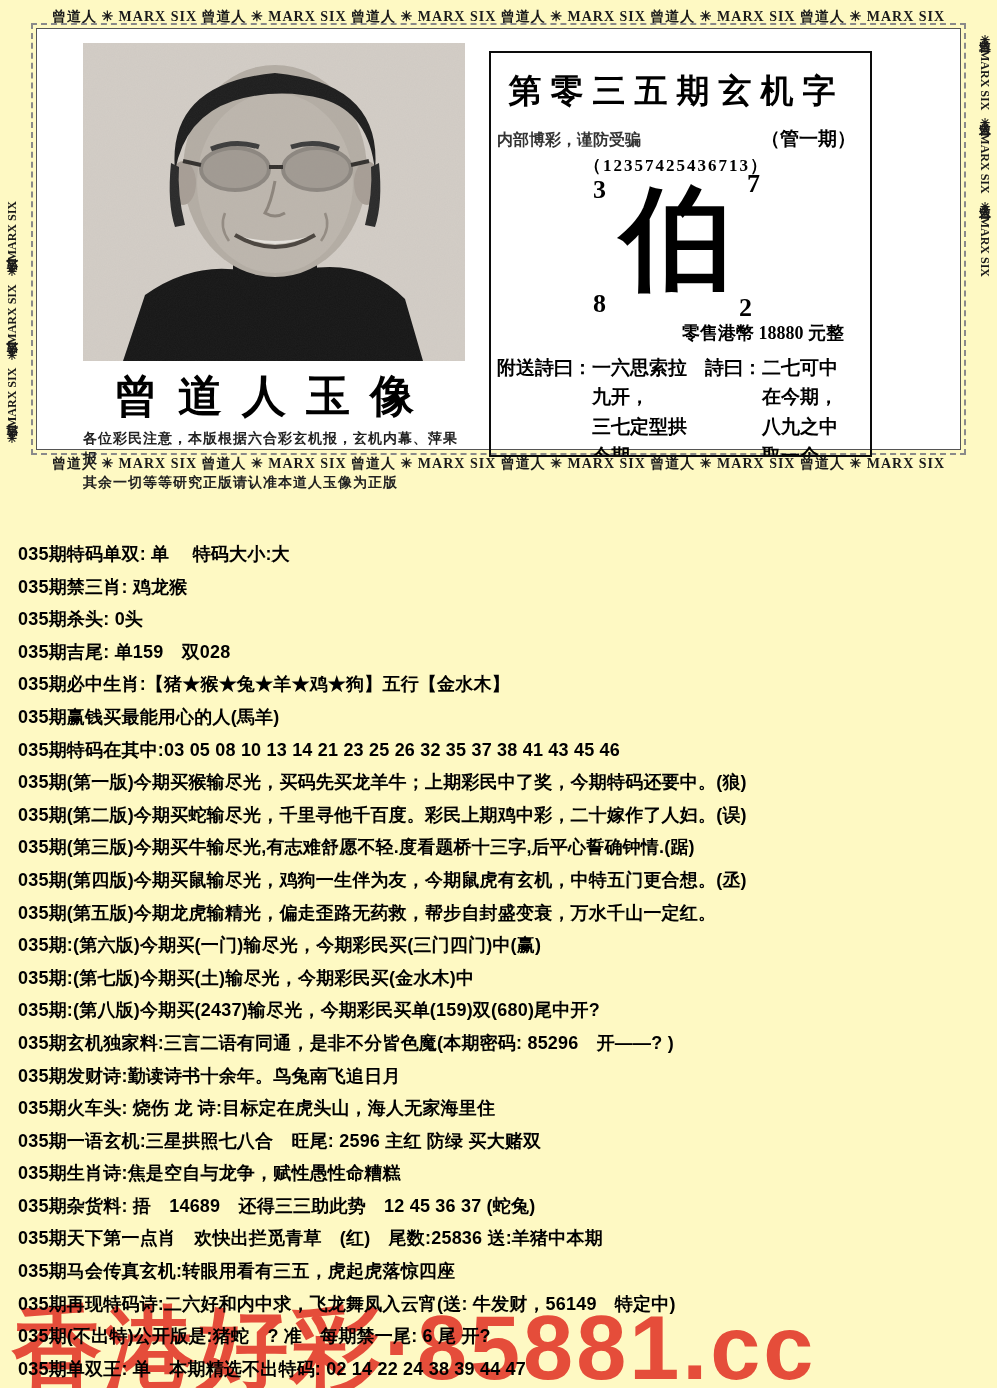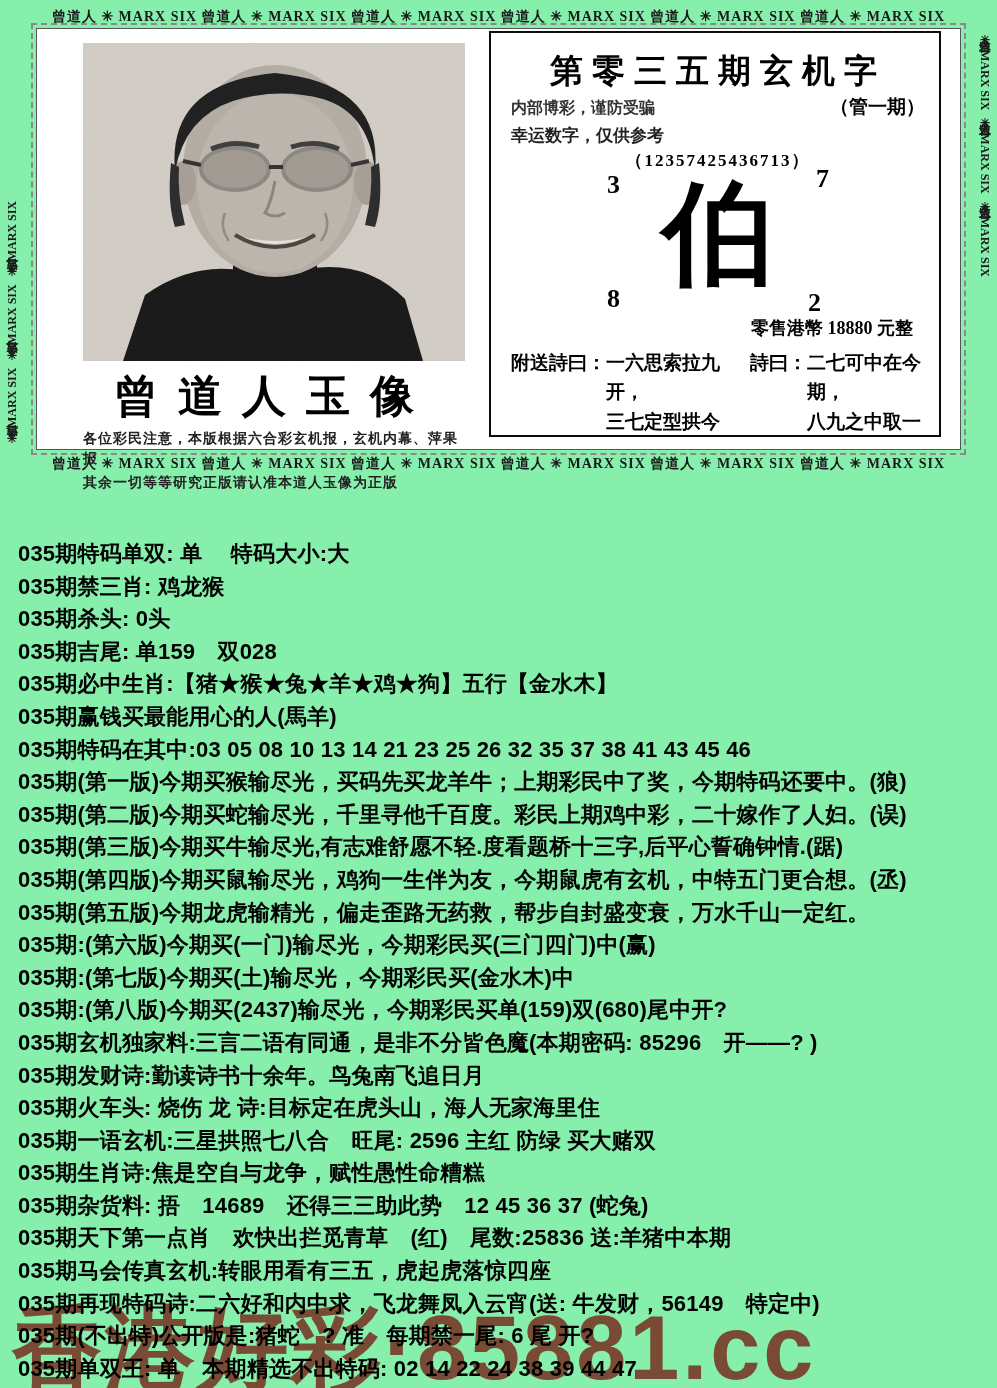--- a/index.html
+++ b/index.html
@@ -1,16 +1,16 @@
 <!DOCTYPE html>
 <html><head>
 <meta charset="utf-8">
 <style>
   html,body{margin:0;padding:0;background:#fff;}
-  .page{position:relative;width:997px;height:1388px;background:#86efac;overflow:hidden;
+  .page{position:relative;width:997px;height:1388px;background:#fef9c3;overflow:hidden;
         font-family:"Liberation Sans",sans-serif;color:#000;}
 
   
   .frame{position:absolute;left:0;top:0;width:997px;height:480px;}
   .border-row{position:absolute;left:34px;right:34px;font-family:"Liberation Serif",serif;
               font-size:14px;font-weight:bold;letter-spacing:1px;white-space:nowrap;
               overflow:hidden;color:#1a1a1a;text-align:center;}
   .border-row.top{top:8px;}
   .border-row.bottom{top:455px;}
   .border-col{position:absolute;top:30px;height:418px;width:22px;overflow:hidden;
@@ -24,26 +24,26 @@
 
   
   .photo-wrap{position:absolute;left:46px;top:14px;width:382px;}
   .portrait{display:block;width:382px;height:318px;background:#d9d6d0;}
   .caption-title{margin-top:6px;text-align:center;font-family:Liberation Mono, monospace;
                  font-size:44px;font-weight:bold;letter-spacing:20px;color:#000;}
   .caption-note{margin-top:3px;font-family:"Liberation Serif",serif;font-size:14px;
                 font-weight:bold;color:#222;line-height:1.45;letter-spacing:1px;}
 
   
-  .mystery-panel{position:absolute;left:452px;top:2px;width:452px;height:406px;
-                 border:2px solid #0c0c0c;box-sizing:border-box;padding:8px 14px 6px 20px;
+  .mystery-panel{position:absolute;left:452px;top:22px;width:383px;height:406px;
+                 border:2px solid #0c0c0c;box-sizing:border-box;padding:8px 14px 6px 6px;
                  overflow:hidden;}
   .mp-title{margin-top:8px;text-align:center;font-family:"Liberation Serif",serif;
             font-size:33px;font-weight:bold;letter-spacing:9px;}
-  .mp-subrow{display:flex;justify-content:space-between;align-items:baseline;margin-top:0;}
+  .mp-subrow{display:flex;justify-content:space-between;align-items:baseline;margin-top:12px;}
   .mp-subleft{font-family:"Liberation Serif",serif;font-size:16px;font-weight:bold;color:#333;}
   .mp-subright{font-family:"Liberation Serif",serif;font-size:19px;font-weight:bold;text-align:right;}
   .mp-lucky{margin-top:4px;font-family:"Liberation Serif",serif;font-size:17px;font-weight:bold;color:#222;}
   .mp-nums{margin-top:2px;text-align:center;font-family:"Liberation Serif",serif;
            font-size:17px;font-weight:bold;letter-spacing:2px;}
   .mp-charblock{position:relative;height:142px;margin-top:2px;}
   .mp-bigchar{position:absolute;left:50%;top:-8px;transform:translateX(-50%);
               font-family:"DejaVu Serif",serif;font-size:112px;font-weight:bold;line-height:1.2;}
   .mp-corner{position:absolute;font-family:"Liberation Serif",serif;font-size:26px;font-weight:bold;}
   .mp-corner.tl{left:96px;top:-4px;}
@@ -54,21 +54,21 @@
             font-size:18px;font-weight:bold;}
   .mp-poems{display:flex;margin-top:8px;font-family:"Liberation Serif",serif;
             font-size:19px;font-weight:bold;line-height:1.55;}
   .mp-poem{display:flex;}
   .mp-poem-label{white-space:nowrap;}
   .mp-poem-lines{display:flex;flex-direction:column;}
   .mp-poem.right{margin-left:16px;}
 
   
   .tips{position:absolute;left:18px;top:538px;width:975px;}
-  .tip-line{font-size:22px;font-weight:600;line-height:32.6px;white-space:nowrap;
+  .tip-line{font-size:18px;font-weight:600;line-height:32.6px;white-space:nowrap;
             overflow:hidden;color:#000;letter-spacing:0.2px;}
 
   
   .watermark{position:absolute;left:12px;top:1288px;font-size:90px;font-weight:bold;
              letter-spacing:3px;white-space:nowrap;mix-blend-mode:multiply;
              font-family:"Liberation Sans",sans-serif;}
 </style>
 </head>
 <body>
 
@@ -130,21 +130,20 @@
         <div class="caption-note">各位彩民注意，本版根据六合彩玄机报，玄机内幕、萍果报</div>
         <div class="caption-note">其余一切等等研究正版请认准本道人玉像为正版</div>
       </div>
 
       <div class="mystery-panel">
         <div class="mp-title">第零三五期玄机字</div>
         <div class="mp-subrow">
           <span class="mp-subleft">内部博彩，谨防受骗</span>
           <span class="mp-subright">（管一期）</span>
         </div>
-        <div class="mp-lucky">幸运数字，仅供参考</div>
         <div class="mp-nums">（12357425436713）</div>
         <div class="mp-charblock">
           <span class="mp-corner tl">3</span>
           <span class="mp-corner tr">7</span>
           <span class="mp-bigchar">伯</span>
           <span class="mp-corner bl">8</span>
           <span class="mp-corner br">2</span>
         </div>
         <div class="mp-price">零售港幣 18880 元整</div>
         <div class="mp-poems">

